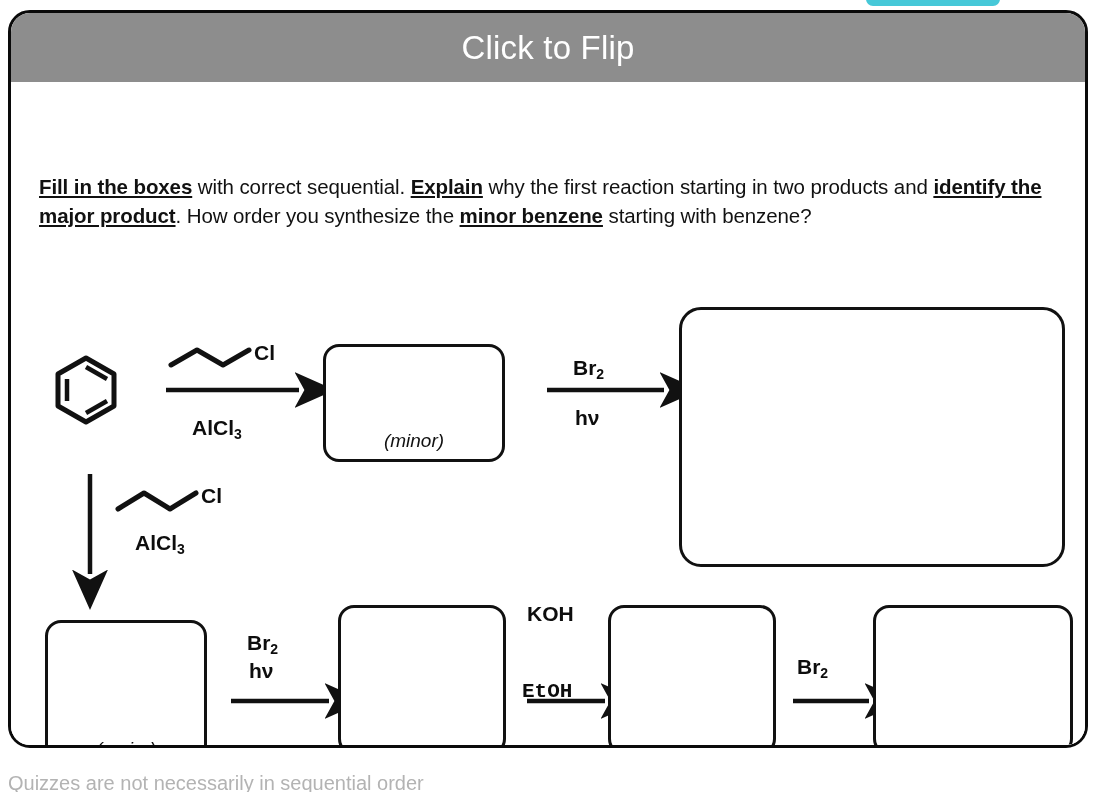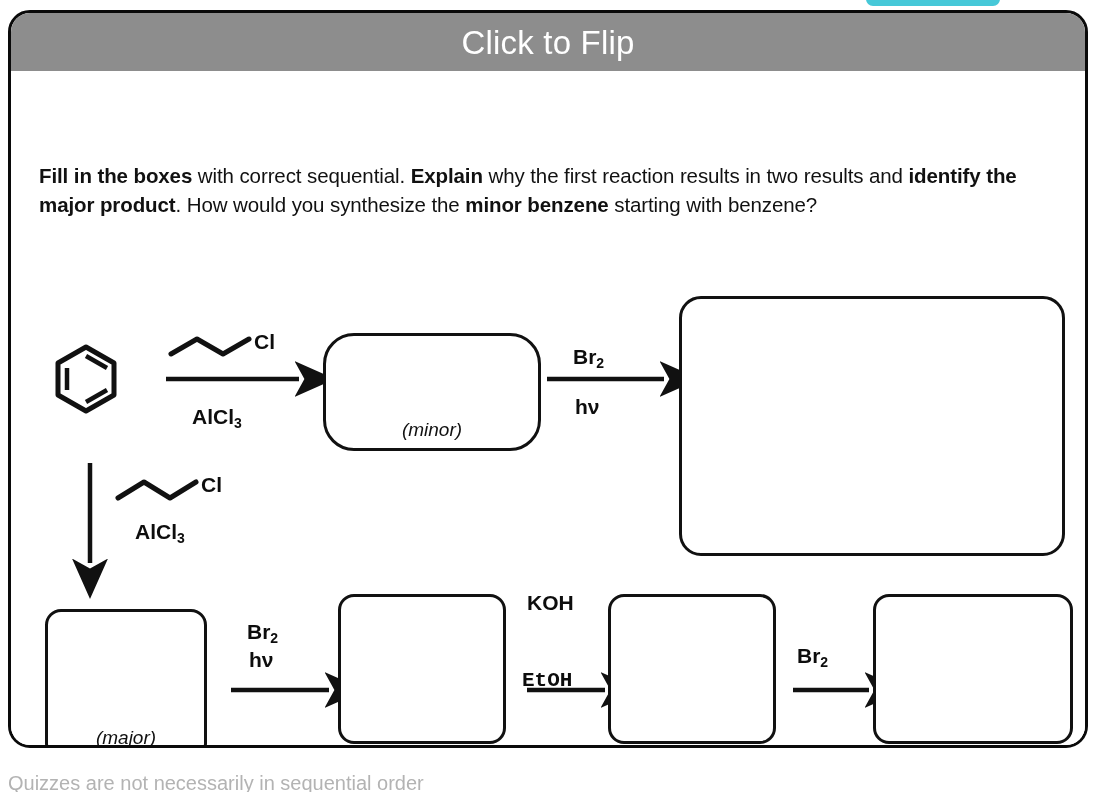--- a/index.html
+++ b/index.html
@@ -37,21 +37,21 @@
     height: 738px;
     box-sizing: border-box;
     border: 3px solid #0a0a0a;
     border-radius: 22px;
     background: #ffffff;
     overflow: hidden;
     z-index: 2;
   }
 
   .card-header {
-    height: 58px;
+    height: 69px;
     background: #8d8d8d;
     display: flex;
     align-items: center;
     justify-content: center;
   }
   .card-header-title {
     color: #ffffff;
     font-size: 33px;
     font-weight: 400;
     letter-spacing: 0.2px;
@@ -68,21 +68,21 @@
   .prompt {
     position: absolute;
     left: 28px;
     top: 90px;
     width: 1022px;
     font-size: 20.5px;
     line-height: 29px;
     color: #111111;
     letter-spacing: -0.1px;
   }
-  .prompt b { font-weight: bold; }
+  .prompt b { font-weight: bold; text-decoration: underline; }
 
   
   .scheme {
     position: absolute;
     left: 0;
     top: 0;
     width: 1080px;
     height: 676px;
   }
 
@@ -153,21 +153,21 @@
 
 <div class="card">
 
   <div class="card-header">
     <div class="card-header-title">Click to Flip</div>
   </div>
 
   <div class="card-body">
 
     <div class="prompt">
-      <b>Fill in the boxes</b><span> with correct sequential. </span><b>Explain</b><span> why the first reaction results in two results and </span><b>identify the major product</b><span>. How would you synthesize the </span><b>minor benzene</b><span> starting with benzene?</span>
+      <b>Fill in the boxes</b><span> with correct sequential. </span><b>Explain</b><span> why the first reaction starting in two products and </span><b>identify the major product</b><span>. How order you synthesize the </span><b>minor benzene</b><span> starting with benzene?</span>
     </div>
 
     <svg class="scheme" viewBox="0 0 1080 676" width="1080" height="676">
 
       <defs>
         <marker id="arrowhead" markerWidth="9" markerHeight="8" refX="1" refY="4" orient="auto" markerUnits="strokeWidth">
           <path d="M0,0 L9,4 L0,8 L2.2,4 Z" fill="#111111"></path>
         </marker>
       </defs>
 
@@ -229,21 +229,21 @@
     </div>
     <div class="rtext" style="left:238px; top:578px;">hν</div>
 
     <div class="rtext" style="left:516px; top:513px;margin-top:8px;">KOH</div>
     <div class="rtext" style="left:511px; top:599px;font-family:Liberation Mono, monospace;">EtOH</div>
 
     <div class="rtext" style="left:786px; top:574px;">
       <span>Br</span><sub>2</sub>
     </div>
 
-    <div class="ansbox" style="left:312px; top:262px; width:218px; height:118px;border-radius:31px;">
+    <div class="ansbox" style="left:312px; top:262px; width:182px; height:118px;">
       <div class="boxlabel">(minor)</div>
     </div>
 
     <div class="ansbox" style="left:668px; top:225px; width:386px; height:260px; border-radius:22px;">
       <div class="boxlabel"></div>
     </div>
 
     <div class="ansbox" style="left:34px; top:523px; width:162px; height:150px;margin-top:15px;">
       <div class="boxlabel">(major)</div>
     </div>

